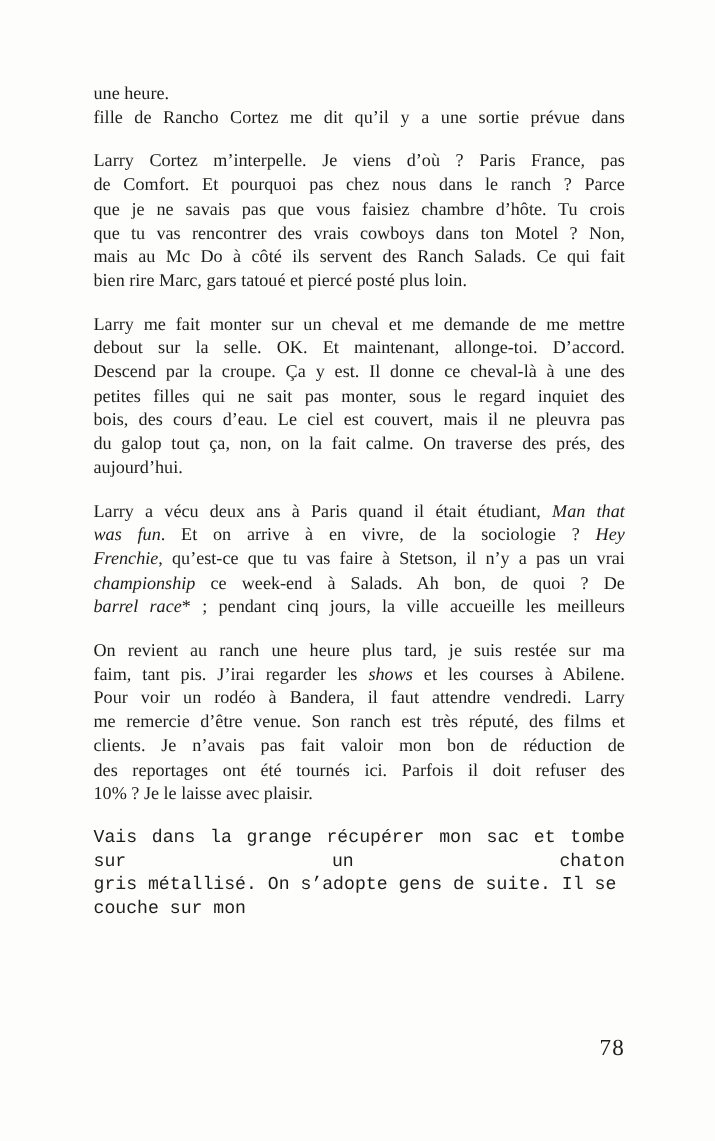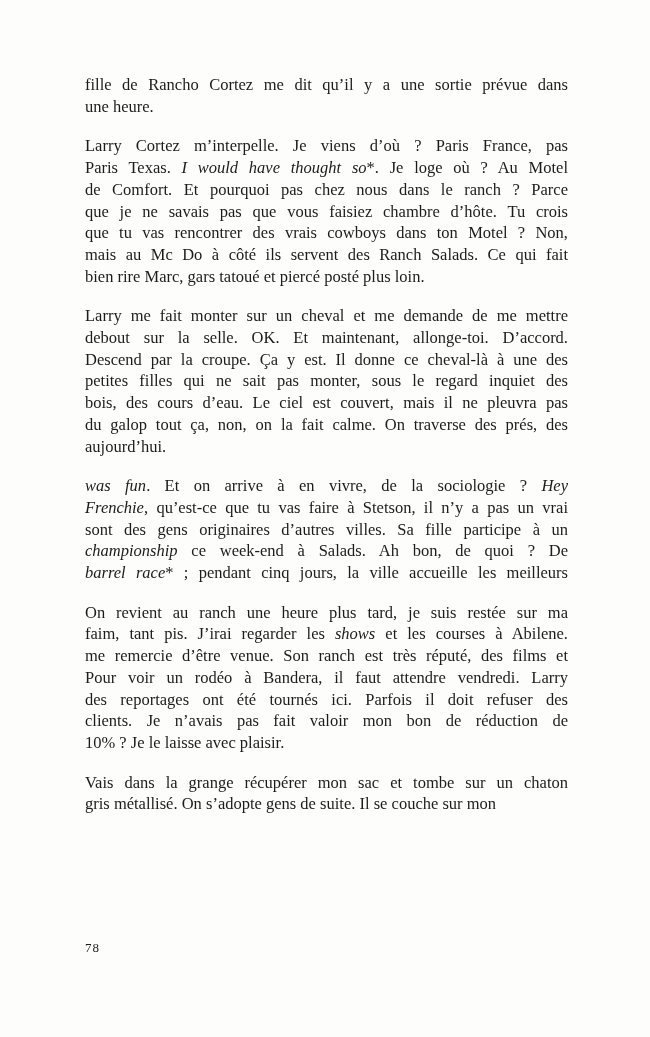--- a/index.html
+++ b/index.html
@@ -21,82 +21,82 @@
     top: 74px;
     width: 483px;
     font-size: 16.5px;
     line-height: 21.7px;
   }
   .paragraph {
     margin: 0 0 18px 0;
   }
   .paragraph:last-child {
     margin-bottom: 16px;
+    font-family: Liberation Mono, monospace;
   }
   .line {
     text-align: justify;
     text-align-last: justify;
   }
   .line.last {
     text-align: left;
     text-align-last: auto;
   }
   .italic {
     font-style: italic;
   }
   .page-number {
     position: absolute;
     top: 940px;
     left: 85px;
     width: 483px;
-    text-align: left;
-    font-size: 13px;
+    text-align: right;
+    font-size: 21px;
     letter-spacing: 1px;
   }
 </style>
 </head>
 <body>
 
 <div class="text-block">
     <div class="paragraph">
+      <div class="line last"><span>une heure.</span></div>
       <div class="line"><span>fille de Rancho Cortez me dit qu’il y a une sortie prévue dans</span></div>
-      <div class="line last"><span>une heure.</span></div>
     </div>
     <div class="paragraph">
       <div class="line"><span>Larry Cortez m’interpelle. Je viens d’où ? Paris France, pas</span></div>
-      <div class="line"><span>Paris Texas. </span><span class="italic">I would have thought so</span><span>*. Je loge où ? Au Motel</span></div>
       <div class="line"><span>de Comfort. Et pourquoi pas chez nous dans le ranch ? Parce</span></div>
       <div class="line"><span>que je ne savais pas que vous faisiez chambre d’hôte. Tu crois</span></div>
       <div class="line"><span>que tu vas rencontrer des vrais cowboys dans ton Motel ? Non,</span></div>
       <div class="line"><span>mais au Mc Do à côté ils servent des Ranch Salads. Ce qui fait</span></div>
       <div class="line last"><span>bien rire Marc, gars tatoué et piercé posté plus loin.</span></div>
     </div>
     <div class="paragraph">
       <div class="line"><span>Larry me fait monter sur un cheval et me demande de me mettre</span></div>
       <div class="line"><span>debout sur la selle. OK. Et maintenant, allonge-toi. D’accord.</span></div>
       <div class="line"><span>Descend par la croupe. Ça y est. Il donne ce cheval-là à une des</span></div>
       <div class="line"><span>petites filles qui ne sait pas monter, sous le regard inquiet des</span></div>
       <div class="line"><span>bois, des cours d’eau. Le ciel est couvert, mais il ne pleuvra pas</span></div>
       <div class="line"><span>du galop tout ça, non, on la fait calme. On traverse des prés, des</span></div>
       <div class="line last"><span>aujourd’hui.</span></div>
     </div>
     <div class="paragraph">
+      <div class="line"><span>Larry a vécu deux ans à Paris quand il était étudiant, </span><span class="italic">Man that</span></div>
       <div class="line"><span class="italic">was fun</span><span>. Et on arrive à en vivre, de la sociologie ? </span><span class="italic">Hey</span></div>
       <div class="line"><span class="italic">Frenchie</span><span>, qu’est-ce que tu vas faire à Stetson, il n’y a pas un vrai</span></div>
-      <div class="line"><span>sont des gens originaires d’autres villes. Sa fille participe à un</span></div>
       <div class="line"><span class="italic">championship</span><span> ce week-end à Salads. Ah bon, de quoi ? De</span></div>
       <div class="line"><span class="italic">barrel race</span><span>* ; pendant cinq jours, la ville accueille les meilleurs</span></div>
     </div>
     <div class="paragraph">
       <div class="line"><span>On revient au ranch une heure plus tard, je suis restée sur ma</span></div>
       <div class="line"><span>faim, tant pis. J’irai regarder les </span><span class="italic">shows</span><span> et les courses à Abilene.</span></div>
+      <div class="line"><span>Pour voir un rodéo à Bandera, il faut attendre vendredi. Larry</span></div>
       <div class="line"><span>me remercie d’être venue. Son ranch est très réputé, des films et</span></div>
-      <div class="line"><span>Pour voir un rodéo à Bandera, il faut attendre vendredi. Larry</span></div>
+      <div class="line"><span>clients. Je n’avais pas fait valoir mon bon de réduction de</span></div>
       <div class="line"><span>des reportages ont été tournés ici. Parfois il doit refuser des</span></div>
-      <div class="line"><span>clients. Je n’avais pas fait valoir mon bon de réduction de</span></div>
       <div class="line last"><span>10% ? Je le laisse avec plaisir.</span></div>
     </div>
     <div class="paragraph">
       <div class="line"><span>Vais dans la grange récupérer mon sac et tombe sur un chaton</span></div>
       <div class="line last"><span>gris métallisé. On s’adopte gens de suite. Il se couche sur mon</span></div>
     </div>
   </div>
 
 <div class="page-number">78</div>
 

